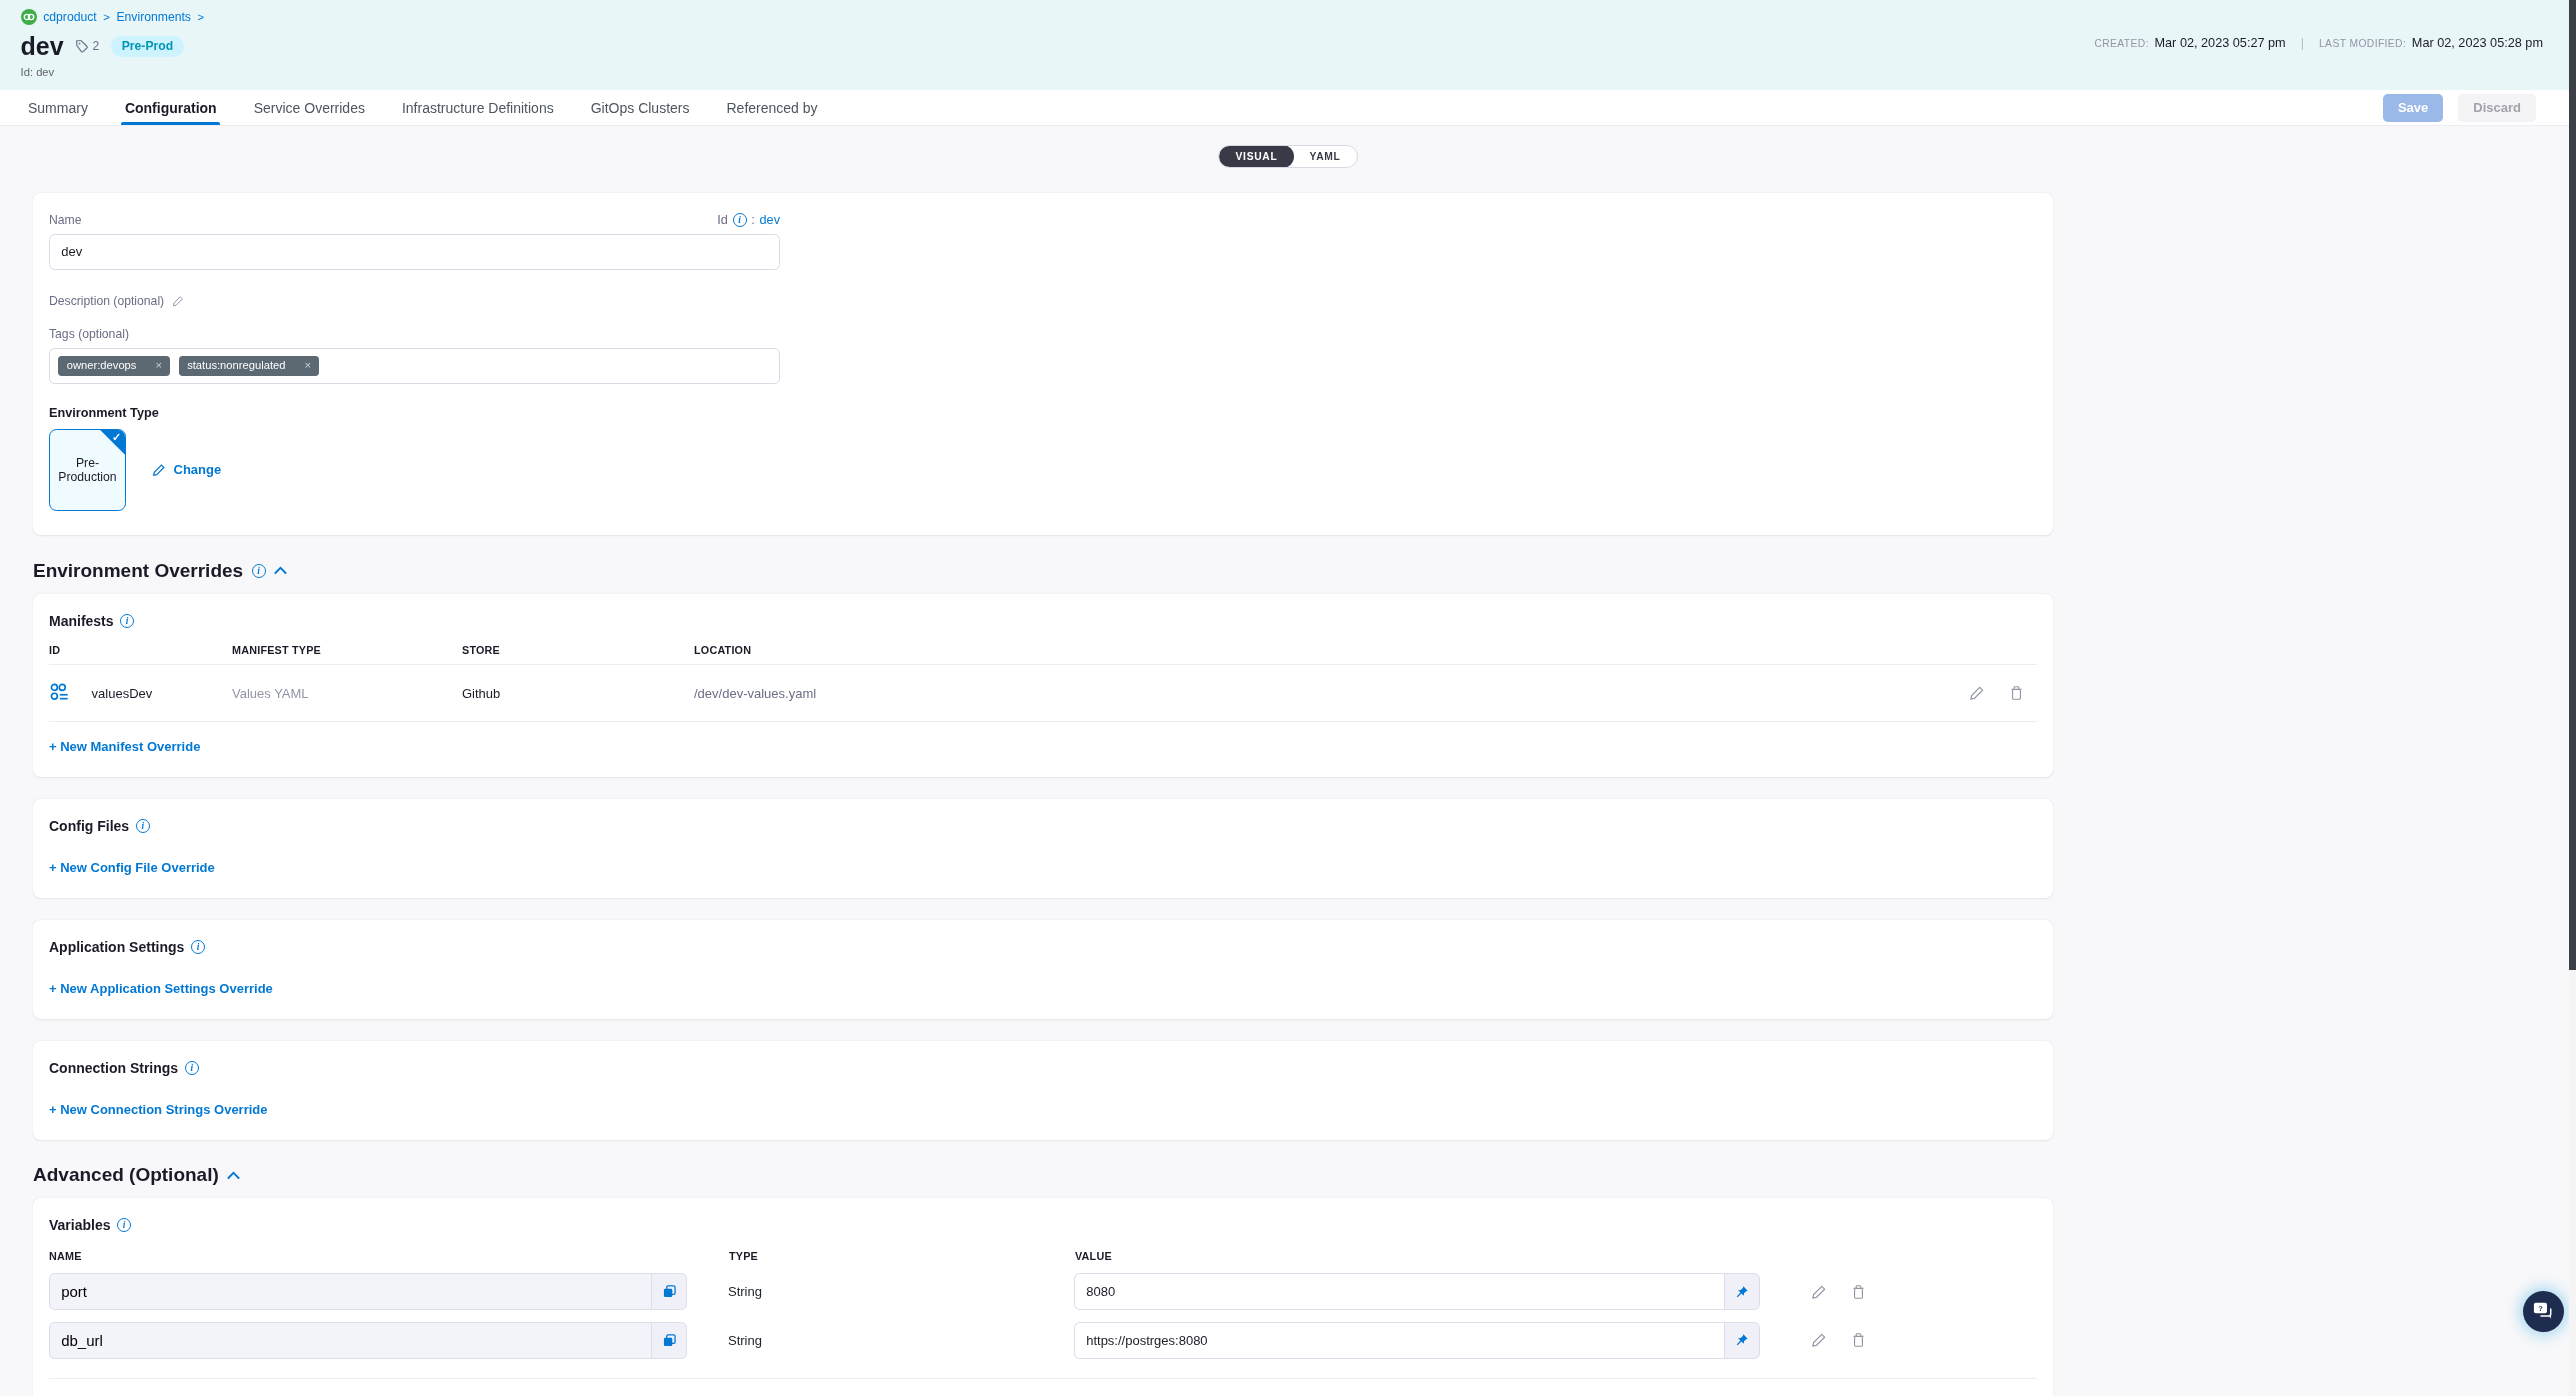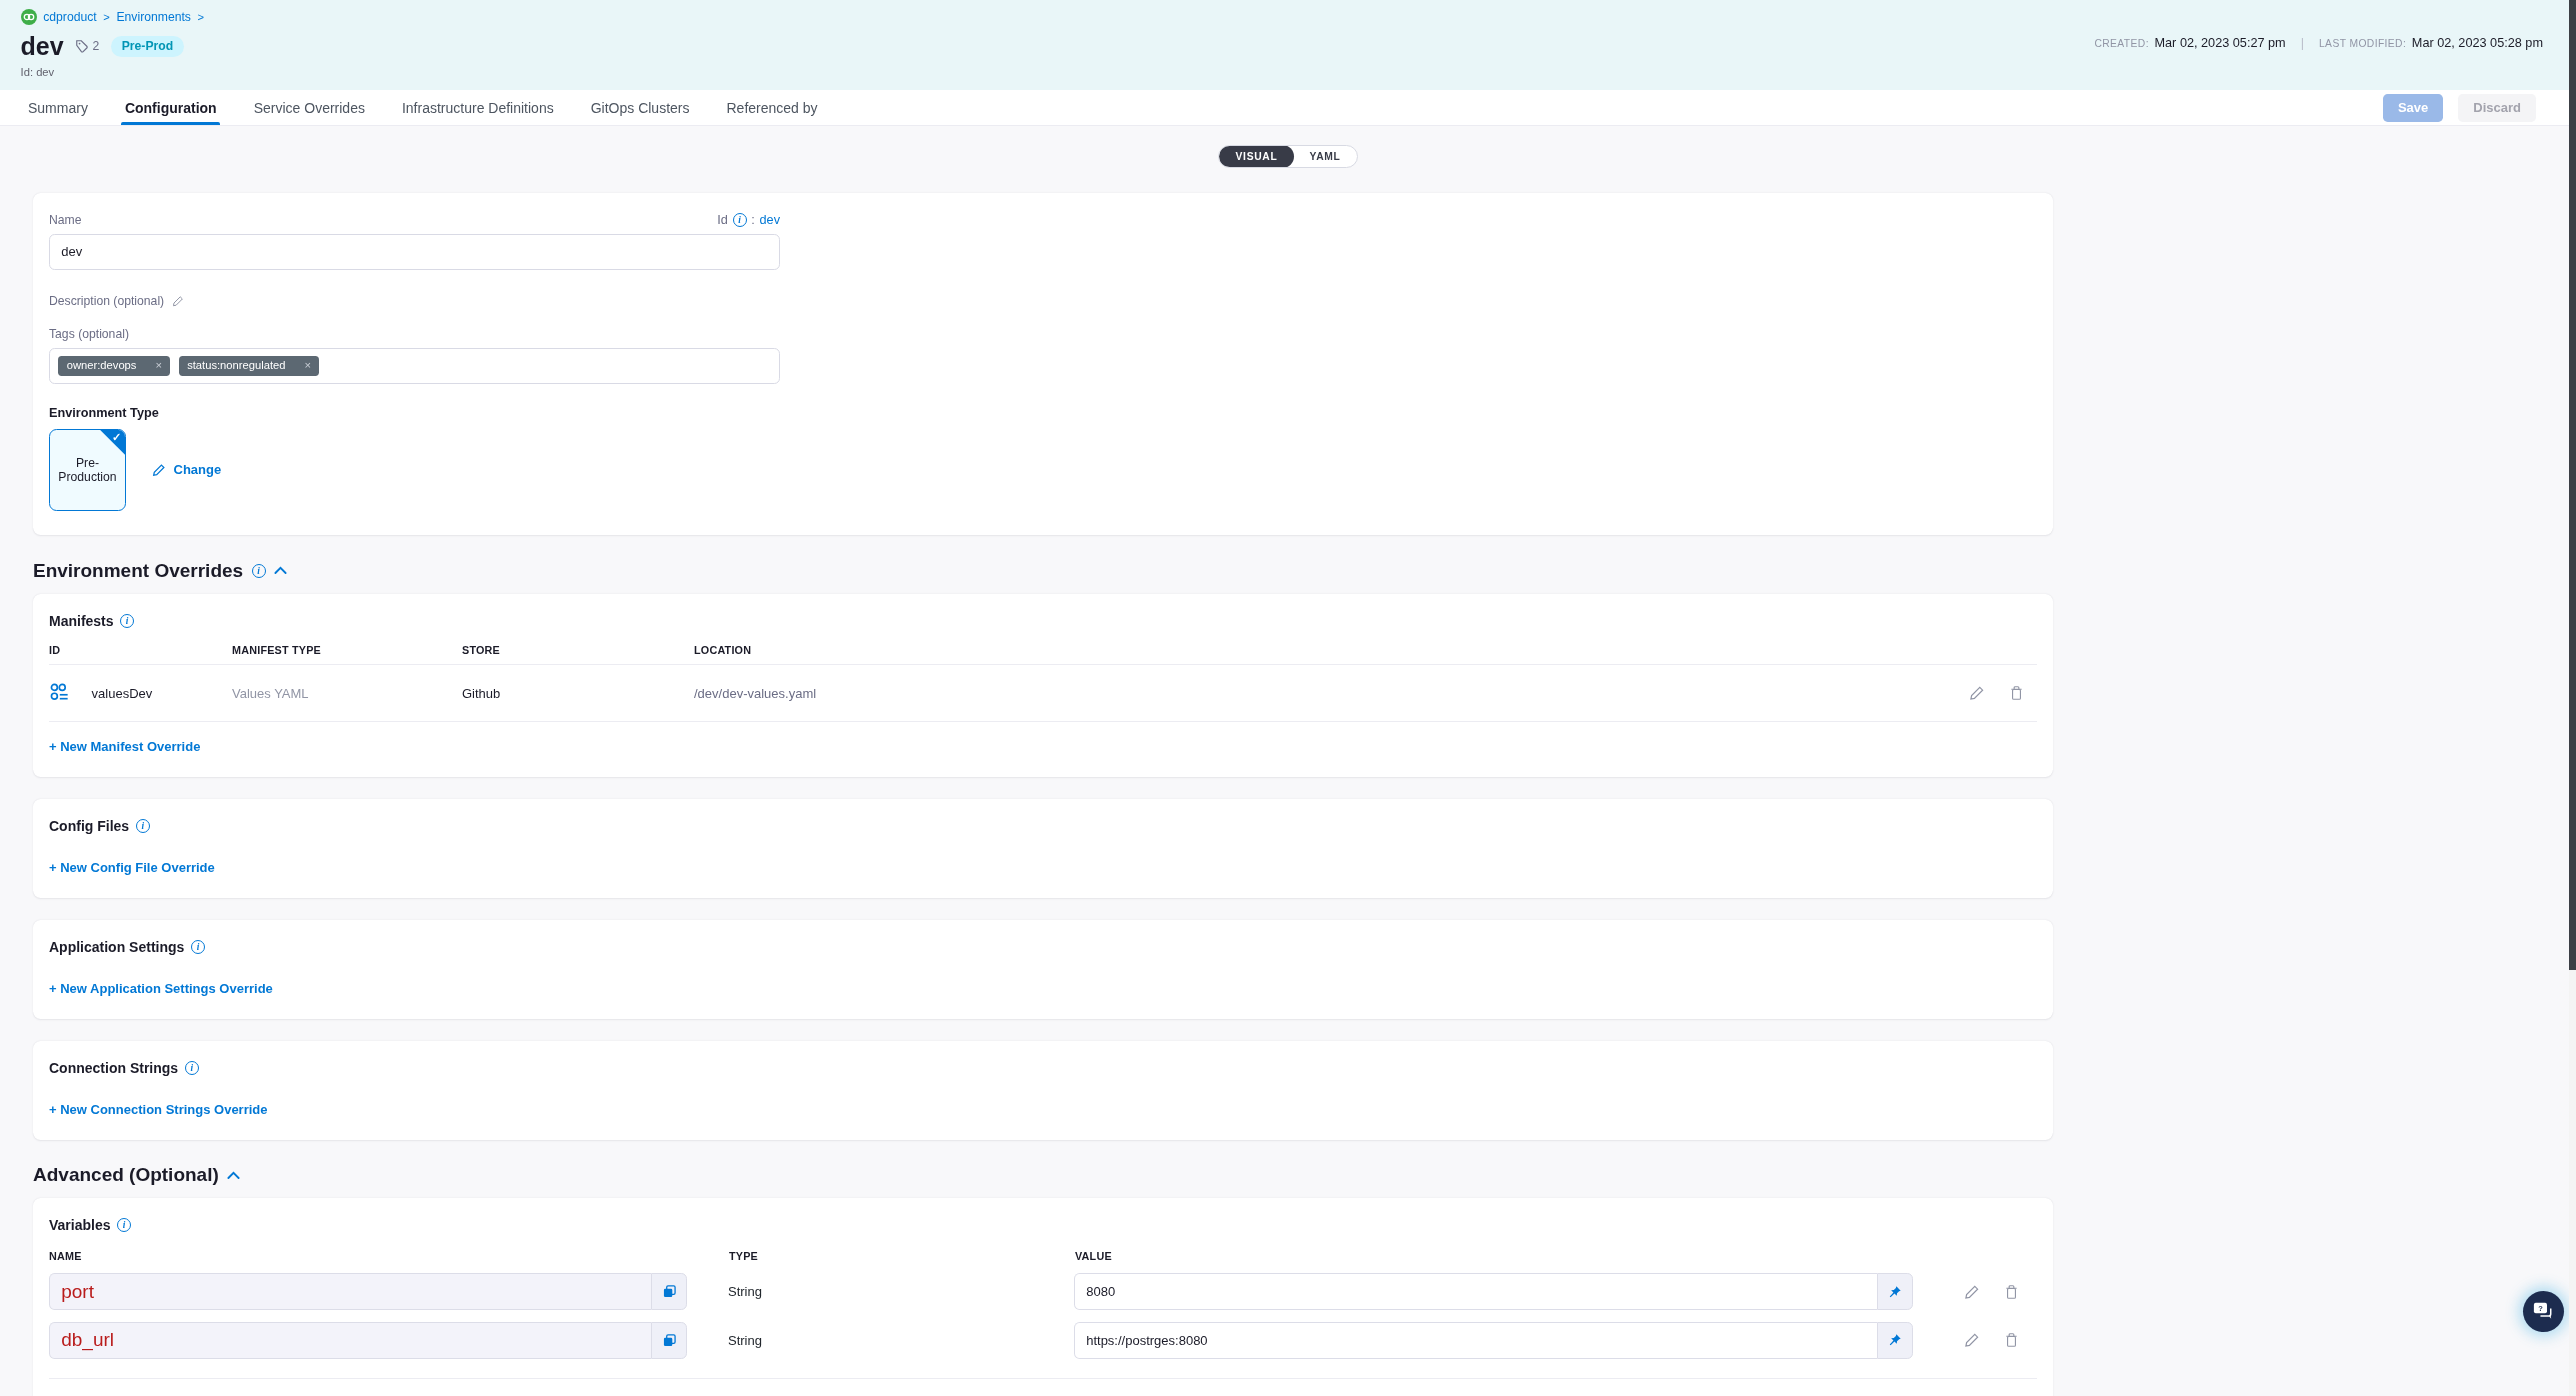--- a/index.html
+++ b/index.html
@@ -98,26 +98,26 @@
   .row-actions { display:flex; align-items:center; gap:24.4px; padding-right:13px; }
   .icon-btn { background:none; border:none; padding:0; cursor:pointer; display:flex; }
   .add-link { display:inline-block; margin-top:17px; }
   .add-link.spaced { margin-top:26px; }
 
   .v-c1 { width:680px; } .v-c2 { width:346px; } .v-c3 { flex:1; }
   .var-row { display:flex; align-items:center; margin-top:11.2px; }
   .input-group { display:flex; height:37px; }
   .name-group { width:638px; margin-right:41px; }
   .name-group input { flex:1; border:0.9px solid #dcdde8; border-right:none;
-                      border-radius:5.6px 0 0 5.6px; background:#f3f3fa; color:#b91c1c;
-                      padding:0 11.2px; font-size:19px; font-family:inherit; outline:none; min-width:0; }
+                      border-radius:5.6px 0 0 5.6px; background:#f3f3fa; color:#000000;
+                      padding:0 11.2px; font-size:15px; font-family:inherit; outline:none; min-width:0; }
   .attach-btn { width:36px; border:0.9px solid #dcdde8; border-radius:0 5.6px 5.6px 0;
                 background:#eff0f8; display:flex; align-items:center; justify-content:center; cursor:pointer; }
   .type-cell { width:346px; font-size:13px; color:#22272d; }
-  .value-group { width:839px; }
+  .value-group { width:686px; }
   .value-group input { flex:1; border:0.9px solid #dcdde8; border-right:none;
                        border-radius:5.6px 0 0 5.6px; background:#fff; color:#1b1b28;
                        padding:0 11.2px; font-size:13px; font-family:inherit; outline:none; min-width:0; }
   .var-actions { display:flex; align-items:center; gap:24.4px; margin-left:51px; }
   .divider { height:0.9px; background:#ececf2; margin-top:19px; }
 
   .info-icon { width:14px; height:14px; border-radius:50%; border:1.3px solid #0278d5;
                color:#0278d5; font-size:9.4px; font-weight:700; display:inline-flex;
                align-items:center; justify-content:center; flex:none;
                font-family:"Liberation Serif", serif; font-style:italic; }

